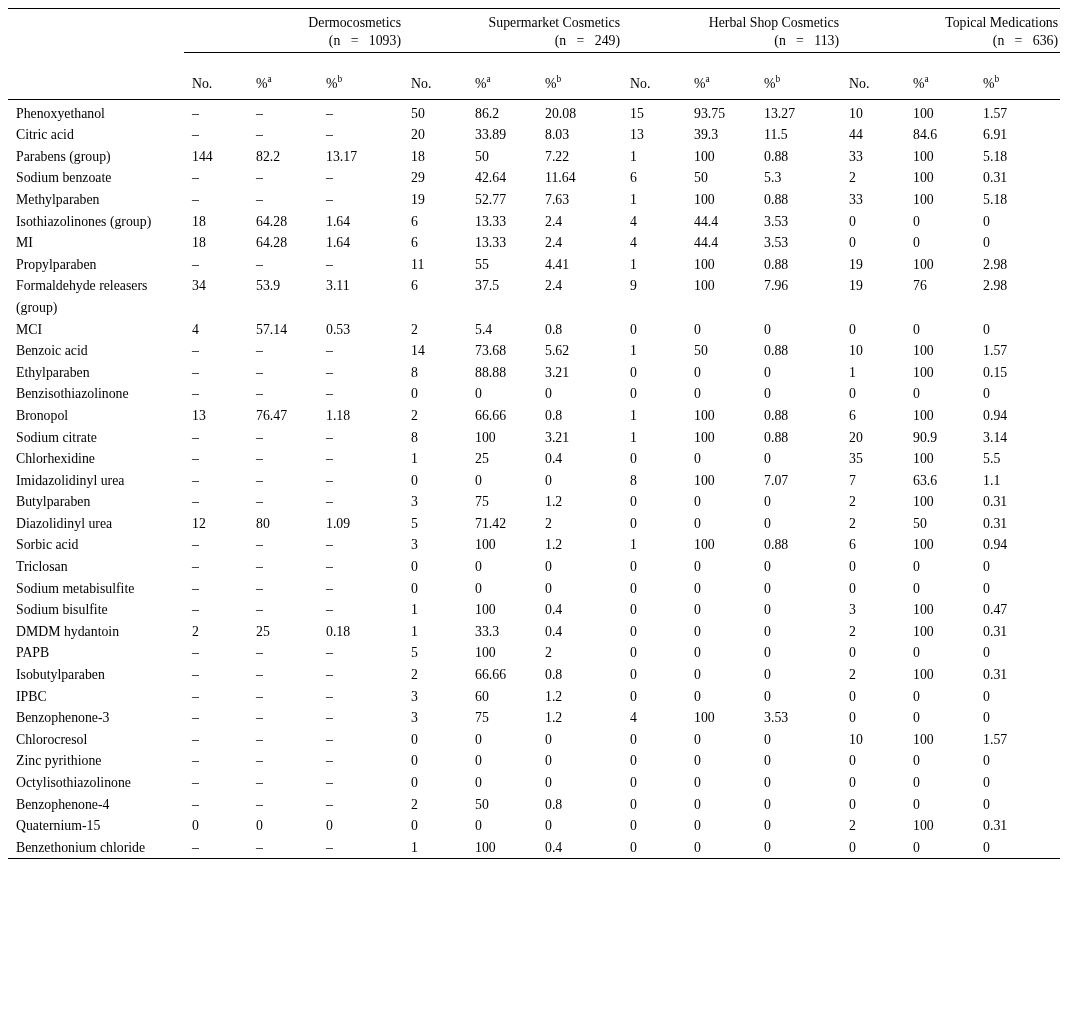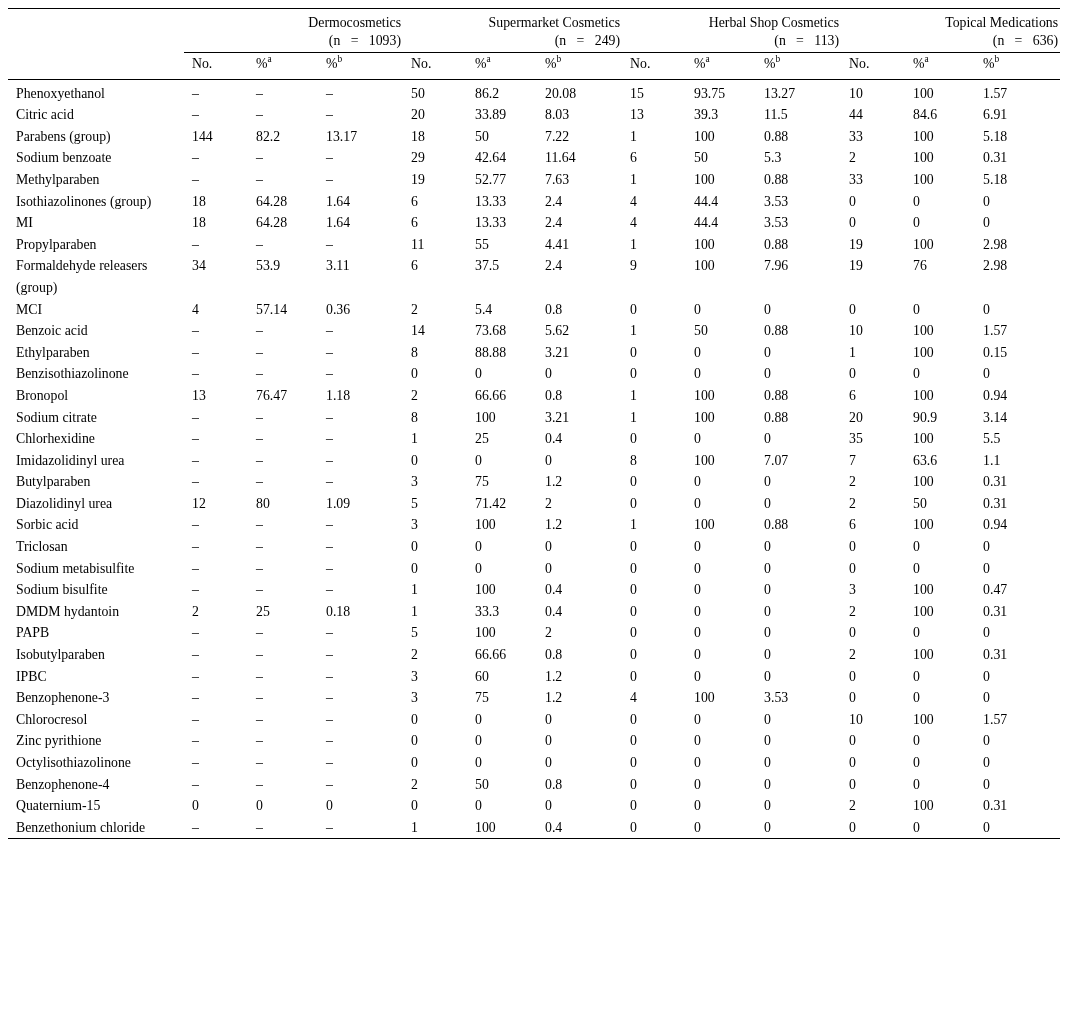--- a/index.html
+++ b/index.html
@@ -35,21 +35,21 @@
   thead th.group {
     text-align: right;
     border-bottom: 1px solid #000;
     padding: 5px 2px 3px 2px;
     line-height: 17.5px;
   }
   thead th.stub-top { border-bottom: none; }
   
   thead tr.subrow th {
     border-bottom: 1.6px solid #000;
-    padding-top: 0;
+    padding-top: 20px;
     padding-bottom: 4px;
   }
   sup { font-size: 0.68em; line-height: 0; }
   tbody tr:first-child th, tbody tr:first-child td { padding-top: 3px; font-family: Liberation Serif, serif; }
 </style>
 </head>
 <body>
 
 <div class="page">
   <table>
@@ -239,21 +239,21 @@
           <td>100</td>
           <td>7.96</td>
           <td>19</td>
           <td>76</td>
           <td>2.98</td>
         </tr>
         <tr>
           <th class="rowlabel">MCI</th>
           <td>4</td>
           <td>57.14</td>
-          <td>0.36</td>
+          <td>0.53</td>
           <td>2</td>
           <td>5.4</td>
           <td>0.8</td>
           <td>0</td>
           <td>0</td>
           <td>0</td>
           <td>0</td>
           <td>0</td>
           <td>0</td>
         </tr>

